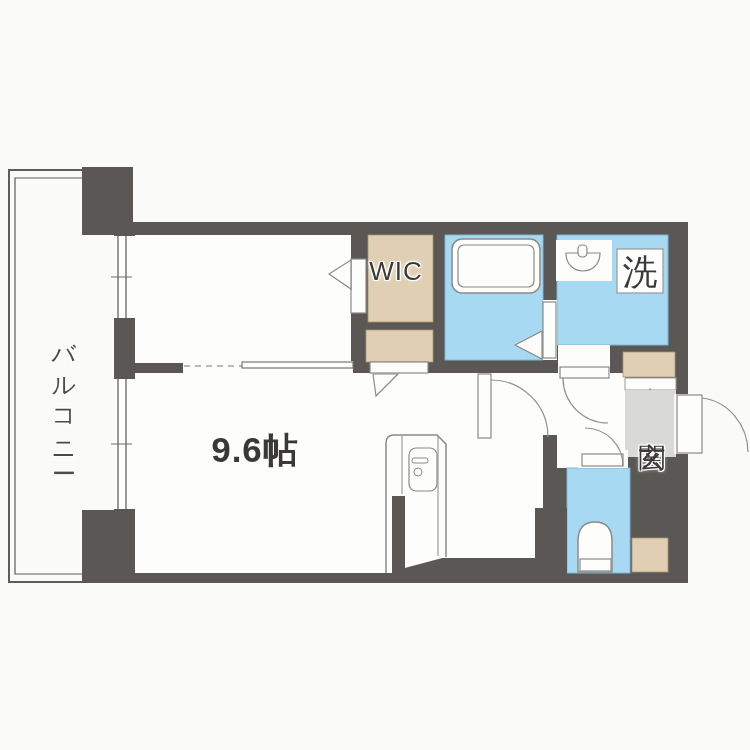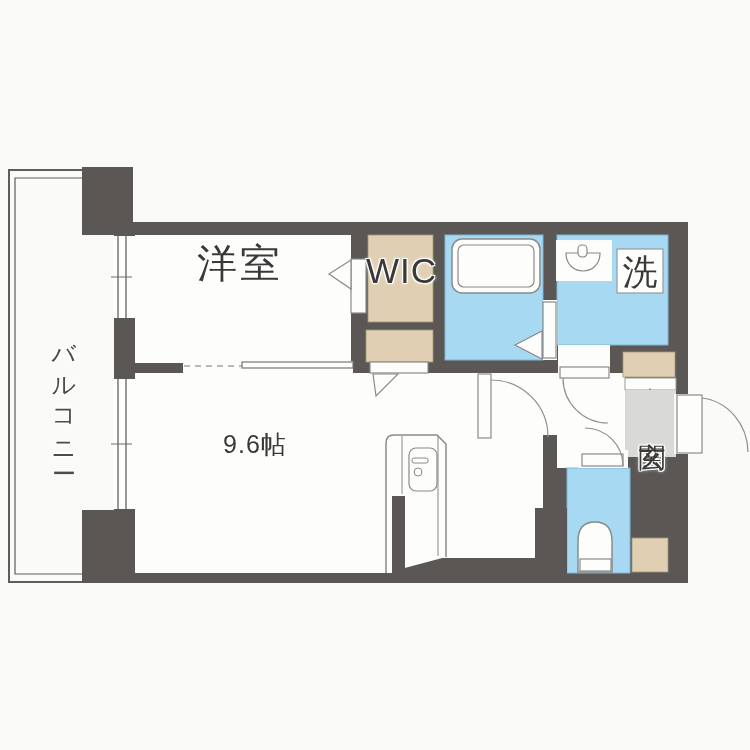--- a/index.html
+++ b/index.html
@@ -135,24 +135,23 @@
   </g>
   <g>
     <rect class="leaf" x="677" y="395" width="25" height="58"></rect>
     <path class="arc" d="M702,398 A52,55 0 0 1 748,452"></path>
   </g>
 </svg>
 
 <div class="label vtext" style="left:50px;top:302px;height:190px;font-size:24px;letter-spacing:6px;color:#4b4b49;">バルコニー</div>
 
 <div class="label" style="left:140px;top:241px;width:200px;font-size:40px;font-weight:500;letter-spacing:3px;">
-  <div>洋室</div>
 </div>
 
 <div class="label" style="left:155px;top:430px;width:200px;font-size:40px;font-weight:500;">
-  <div style="font-size:25px;letter-spacing:1px;">9.6帖</div>
+  <div style="font-size:35px;letter-spacing:1px;font-weight:bold;">9.6帖</div>
 </div>
 
-<div class="label" style="left:366px;top:251px;width:60px;font-size:35px;font-weight:500;letter-spacing:1px;">WIC</div>
+<div class="label" style="left:366px;top:257px;width:60px;font-size:26px;font-weight:500;letter-spacing:1px;">WIC</div>
 
 <div class="label" style="left:617px;top:252px;width:46px;font-size:35px;font-weight:500;">洗</div>
 
 <div class="label vtext" style="left:637px;top:392px;height:64px;width:30px;font-size:27px;font-weight:500;letter-spacing:3px;">玄関</div>
 
 </body></html>

